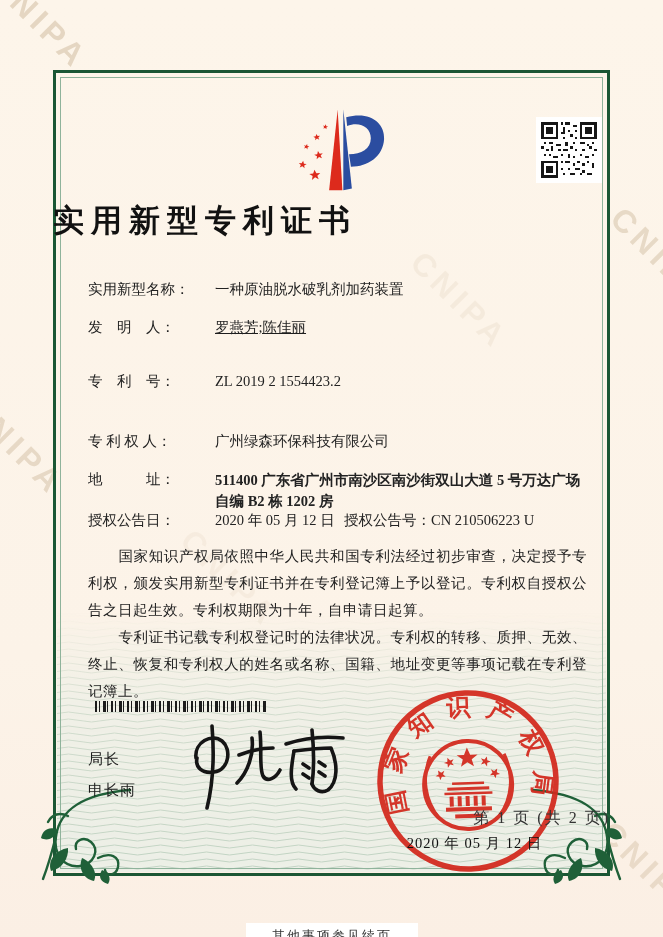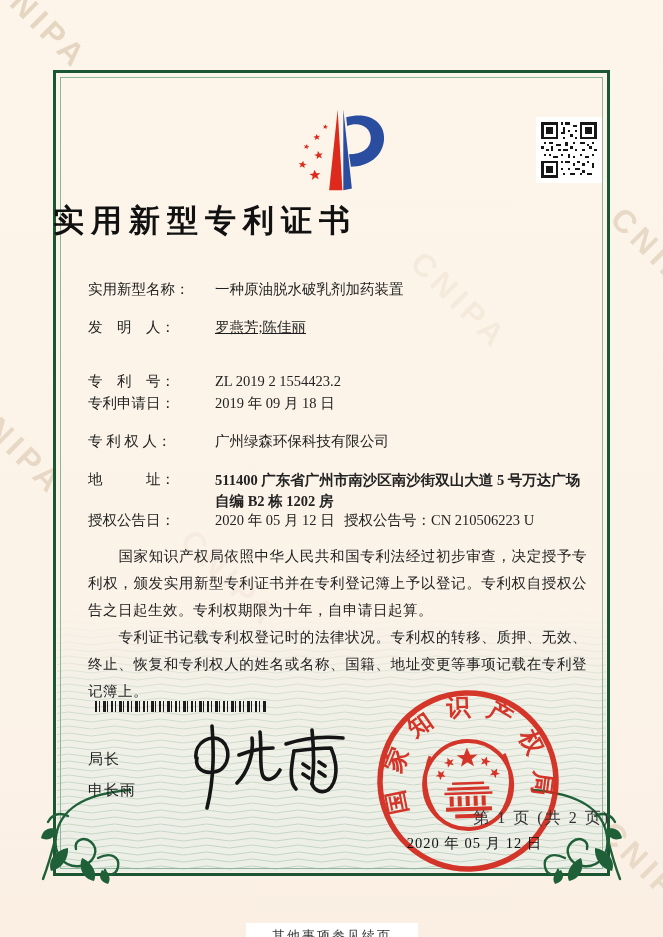--- a/index.html
+++ b/index.html
@@ -206,23 +206,20 @@
   <div class="title">实用新型专利证书</div>
 
   <div class="row row-name">
     <span class="lbl">实用新型名称：</span><span class="val">一种原油脱水破乳剂加药装置</span>
   </div>
   <div class="row row-inventor">
     <span class="lbl">发　明　人：</span><span class="val">罗燕芳;陈佳丽</span>
   </div>
   <div class="row row-patno">
     <span class="lbl">专　利　号：</span><span class="val">ZL 2019 2 1554423.2</span>
-  </div>
-  <div class="row row-appdate">
-    <span class="lbl">专利申请日：</span><span class="val">2019 年 09 月 18 日</span>
   </div>
   <div class="row row-patentee">
     <span class="lbl">专 利 权 人：</span><span class="val">广州绿森环保科技有限公司</span>
   </div>
   <div class="row row-addr">
     <span class="lbl">地　　　址：</span>
       <span class="val">511400 广东省广州市南沙区南沙街双山大道 5 号万达广场 自编 B2 栋 1202 房</span>
   </div>
   <div class="row row-grant">
     <span class="lbl">授权公告日：</span><span class="val">2020 年 05 月 12 日</span>

